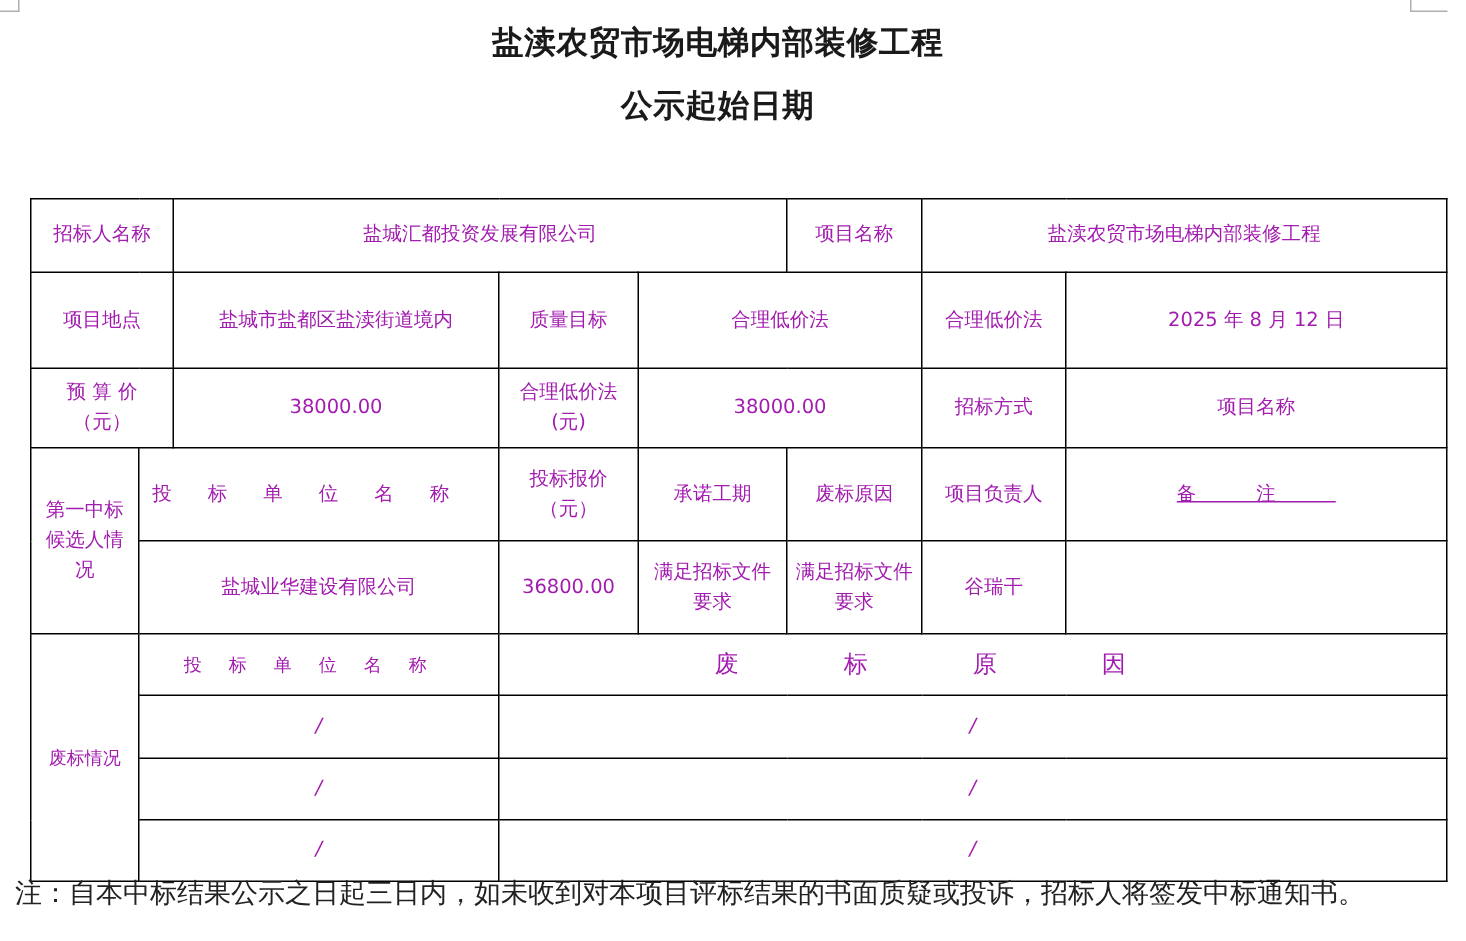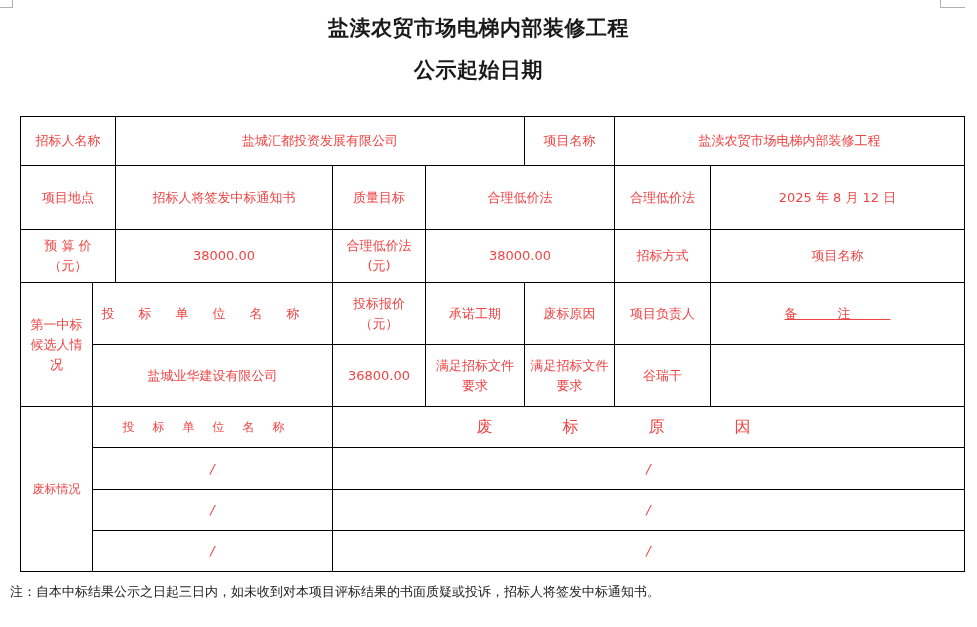--- a/index.html
+++ b/index.html
@@ -7,29 +7,29 @@
          font-family:"DejaVu Sans","Liberation Sans",sans-serif; color:#222; }
   .corner-tl { position:absolute; left:0; top:0; width:12px; height:7px;
                border-right:1px solid #b0b0b0; border-bottom:1px solid #b0b0b0; }
   .corner-tr { position:absolute; left:940px; top:0; width:24px; height:7px;
                border-left:1px solid #b0b0b0; border-bottom:1px solid #b0b0b0; }
   .title { position:absolute; left:0; width:957px; text-align:center;
            font-family:"DejaVu Serif","Liberation Serif",serif; font-weight:bold;
            font-size:21px; color:#1a1a1a; letter-spacing:0.5px; }
   .title.t1 { top:14px; }
   .title.t2 { top:56px; }
-  table.main { position:absolute; left:20px; top:116px; border-collapse:collapse;
-               table-layout:fixed; width:944px; font-size:13px; color:#ef4444; }
+  table.main { position:absolute; left:20px; top:132px; border-collapse:collapse;
+               table-layout:fixed; width:944px; font-size:13px; color:#a21caf; }
   table.main td { border:1px solid #000; text-align:center; vertical-align:middle;
                   padding:0 4px; line-height:20px; overflow:hidden; }
   .spaced { letter-spacing:24px; }
   .spaced2 { letter-spacing:18px; font-size:12px; }
   .spaced3 { letter-spacing:70px; font-size:16px; }
   .spaced4 { letter-spacing:40px;text-decoration:underline; }
-  .note { position:absolute; left:10px; top:583px; font-size:13px; color:#222; }
+  .note { position:absolute; left:10px; top:583px; font-size:18px; color:#222; }
   .slash { font-style:italic; }
 </style>
 </head>
 <body>
 
 <div class="corner-tl"></div>
 <div class="corner-tr"></div>
 
 <div class="title t1">盐渎农贸市场电梯内部装修工程</div>
 <div class="title t2">公示起始日期</div>
@@ -49,21 +49,21 @@
   <tbody>
       <tr style="height:49px">
     <td colspan="2">招标人名称</td>
     <td colspan="3">盐城汇都投资发展有限公司</td>
     <td colspan="1">项目名称</td>
     <td colspan="2">盐渎农贸市场电梯内部装修工程</td>
   </tr>
 
   <tr style="height:64px">
     <td colspan="2">项目地点</td>
-    <td>招标人将签发中标通知书</td>
+    <td>盐城市盐都区盐渎街道境内</td>
     <td>质量目标</td>
     <td colspan="2">合理低价法</td>
     <td>合理低价法</td>
     <td>2025 年 8 月 12 日</td>
   </tr>
 
   <tr style="height:53px">
     <td colspan="2">预 算 价（元）</td>
     <td>38000.00</td>
     <td>合理低价法(元)</td>

